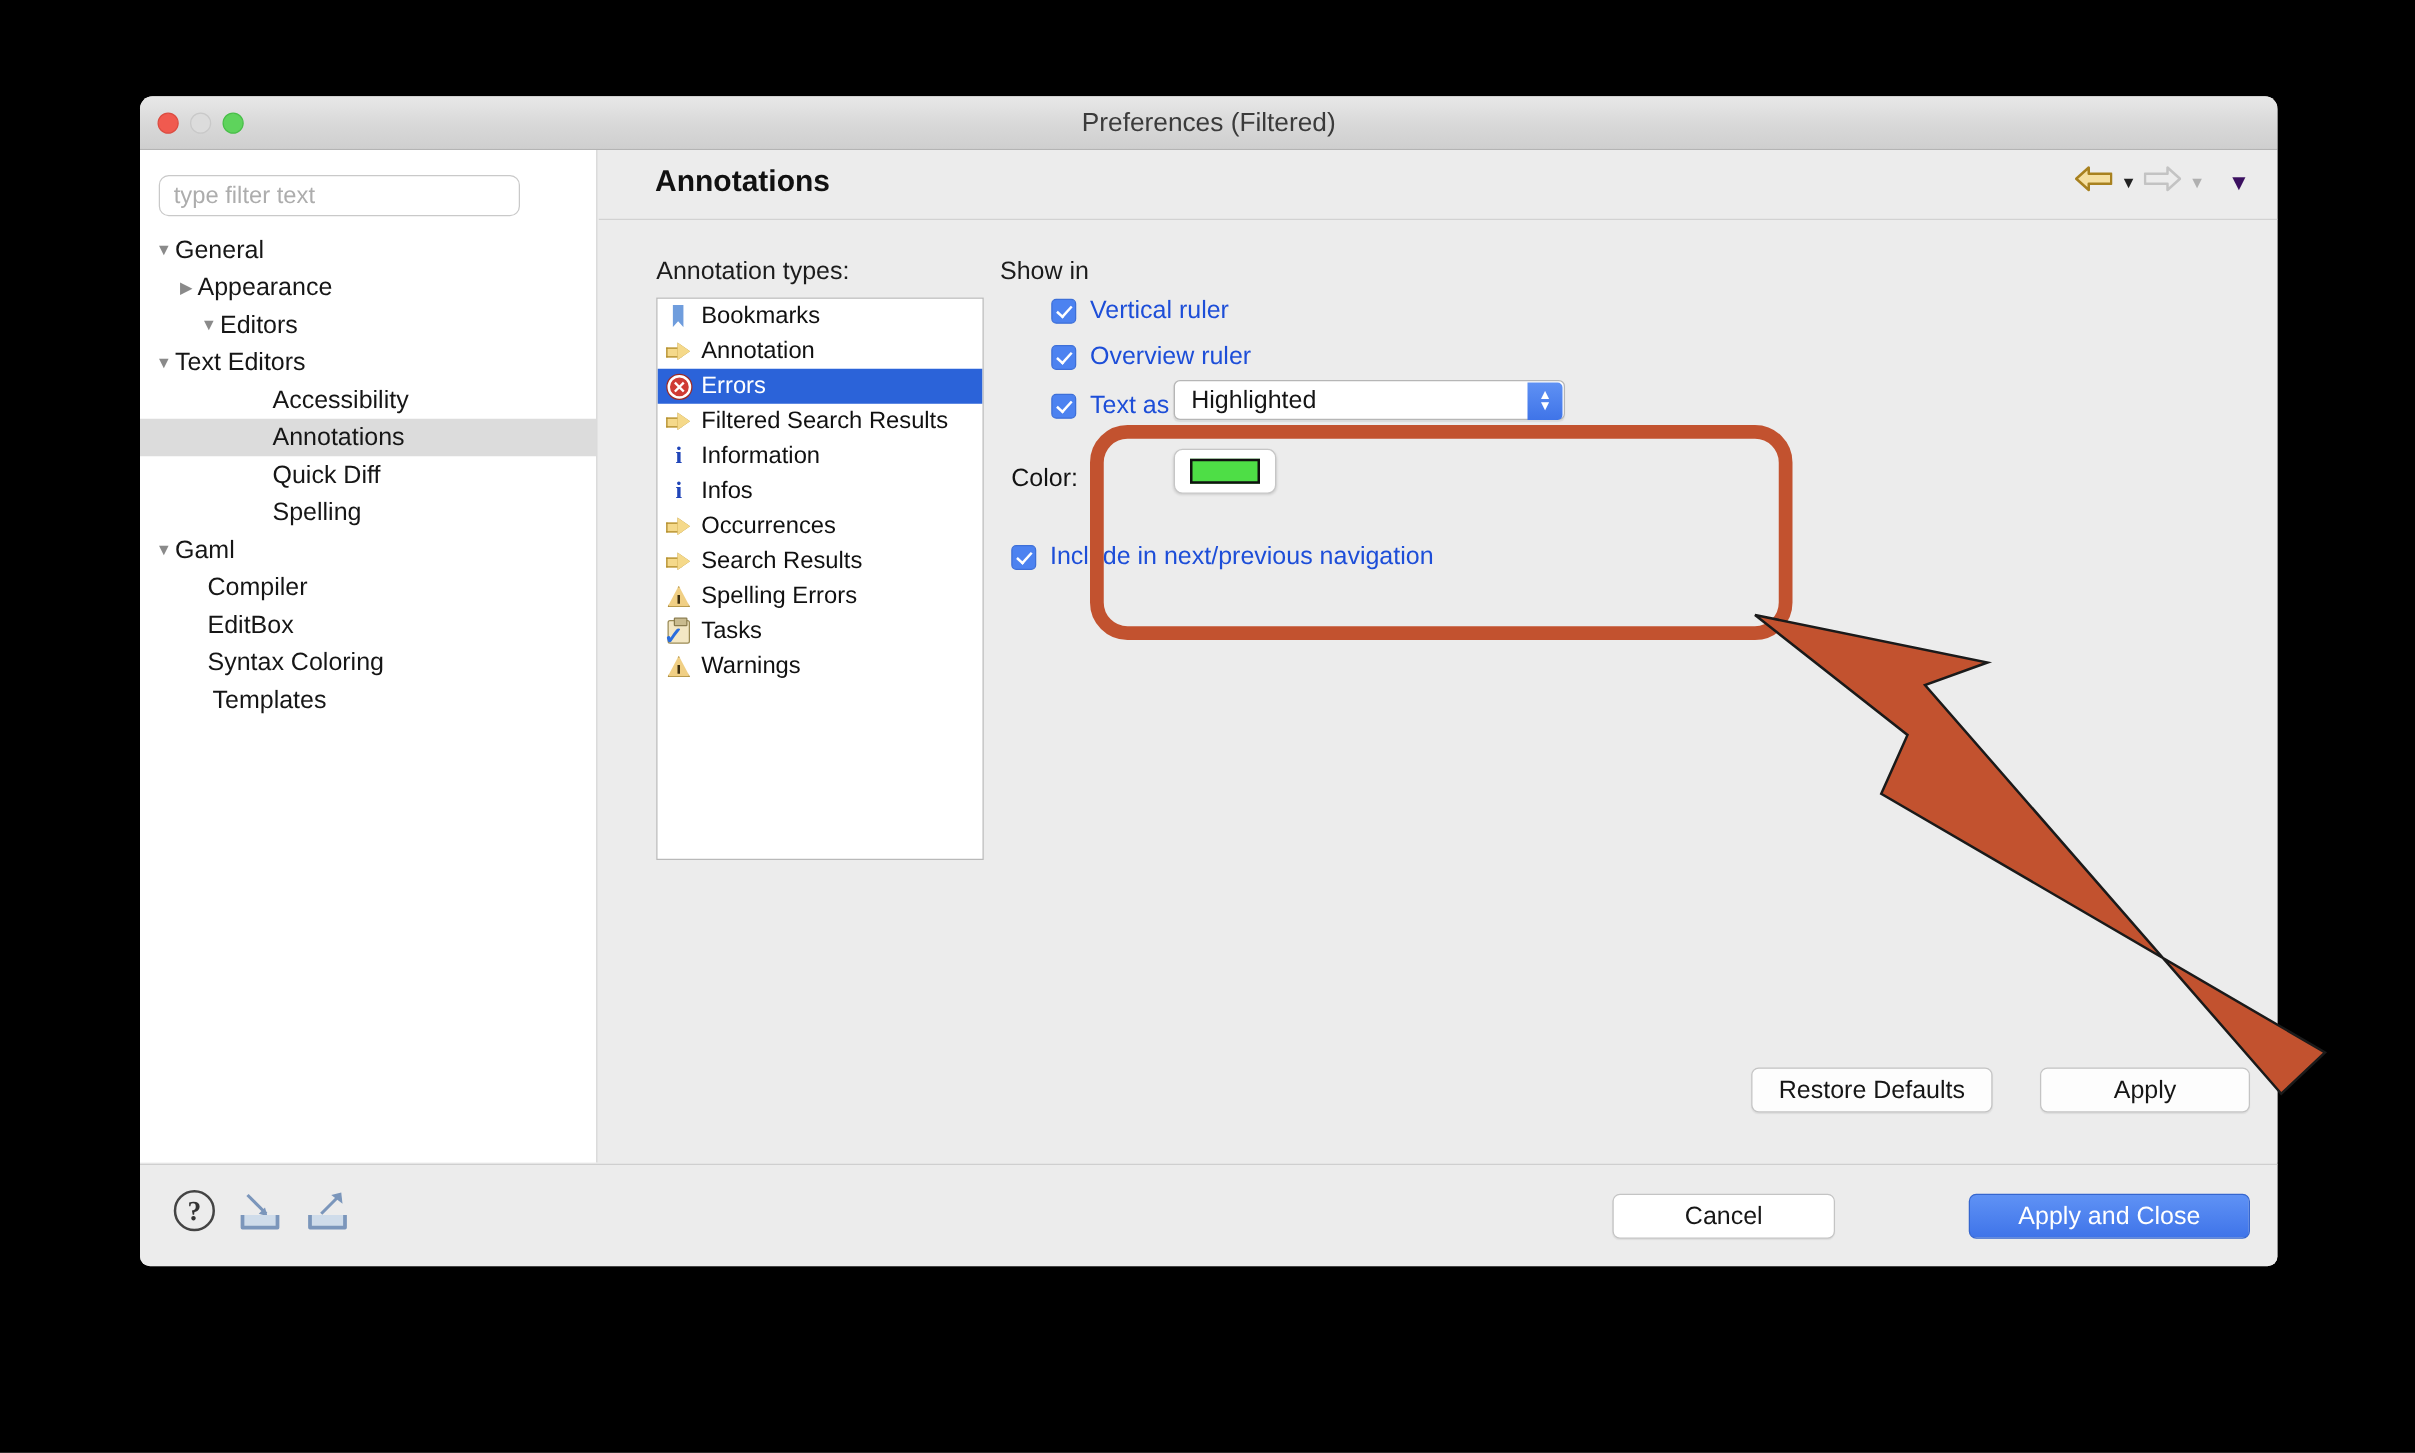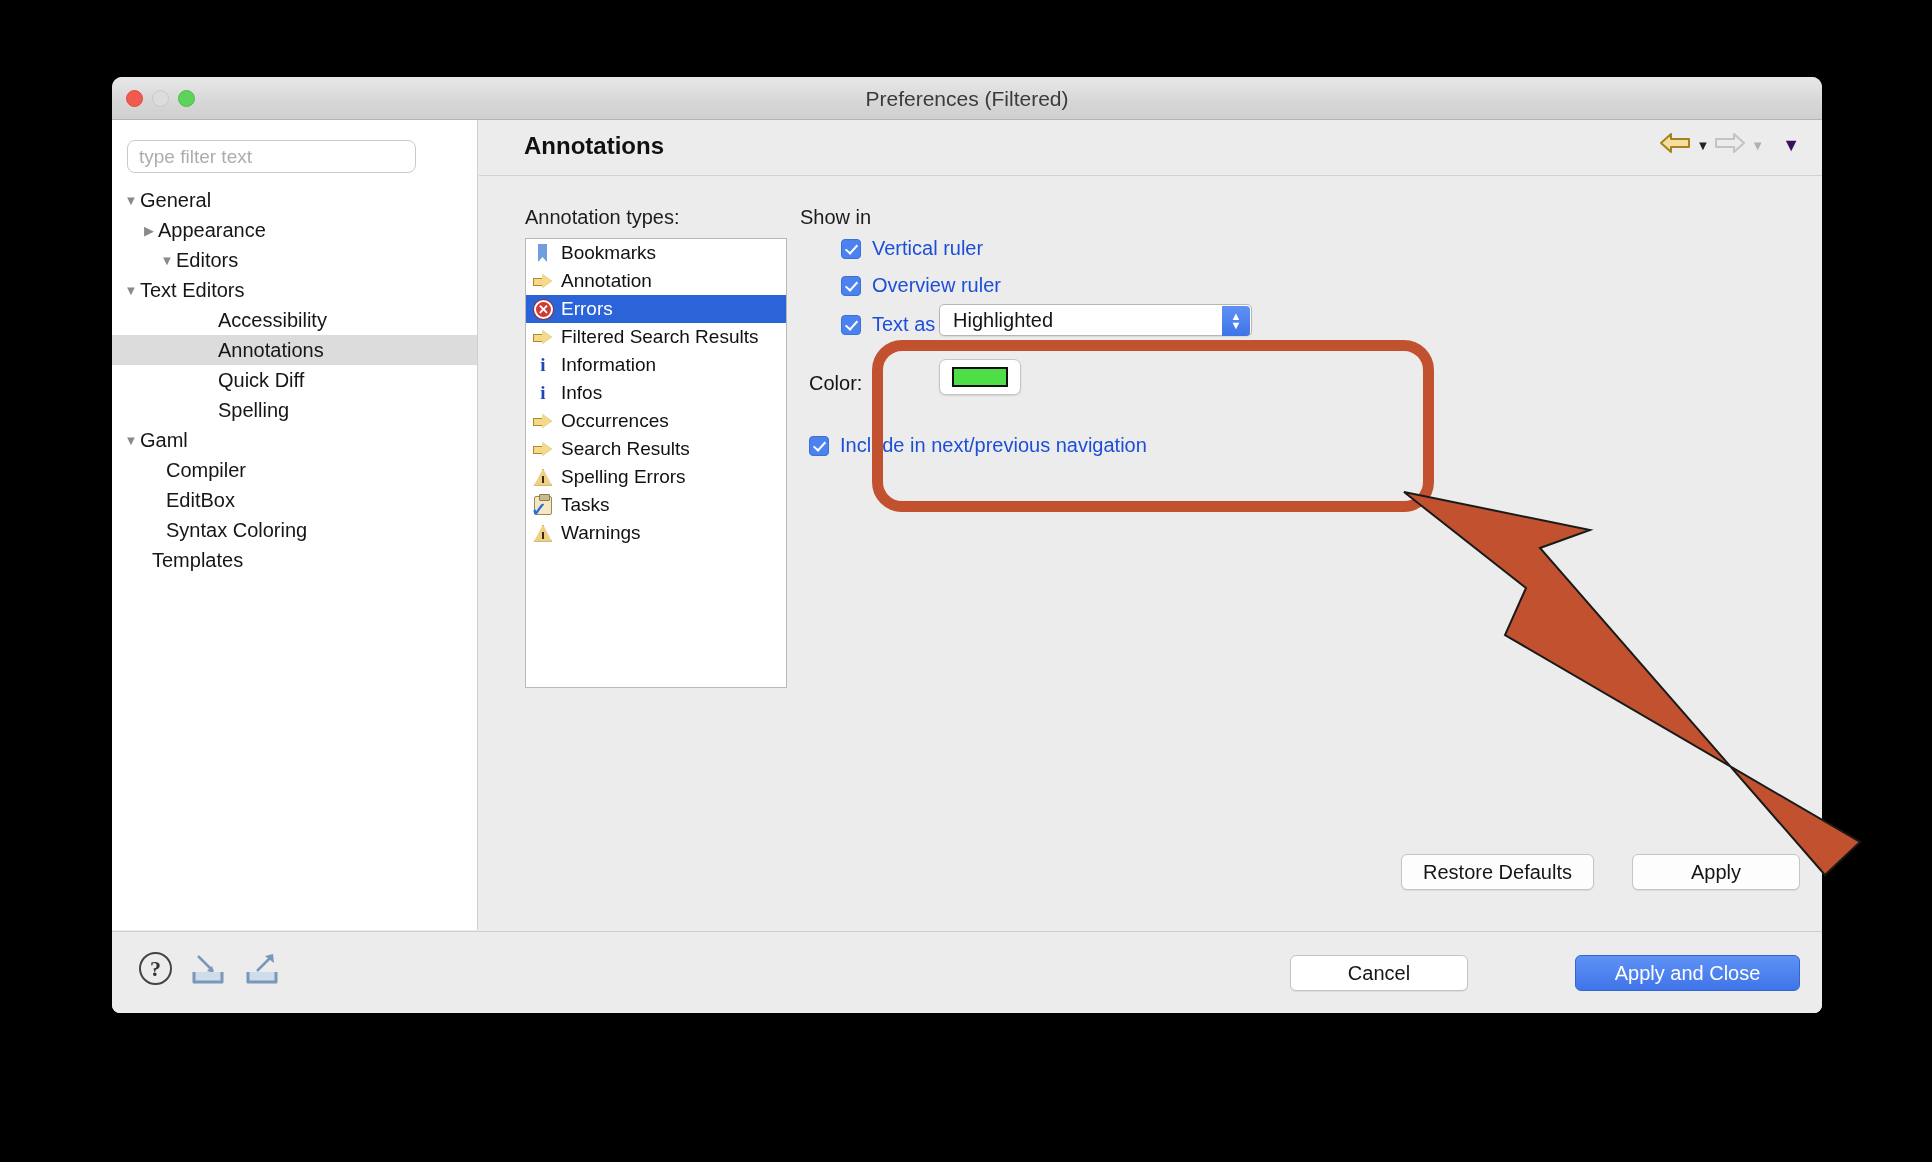--- a/index.html
+++ b/index.html
@@ -286,21 +286,21 @@
             <div class="tree-row" style="padding-left: 46px;"><span class="tw tri-down"></span><span>Editors</span></div>
             <div class="tree-row" style=""><span class="tw tri-down"></span><span>Text Editors</span></div>
             <div class="tree-row" style="padding-left: 88px;"><span class="tw blank">&nbsp;</span><span>Accessibility</span></div>
             <div class="tree-row selected" style="padding-left: 88px;"><span class="tw blank">&nbsp;</span><span>Annotations</span></div>
             <div class="tree-row" style="padding-left: 88px;"><span class="tw blank">&nbsp;</span><span>Quick Diff</span></div>
             <div class="tree-row" style="padding-left: 88px;"><span class="tw blank">&nbsp;</span><span>Spelling</span></div>
             <div class="tree-row" style="padding-left: 10px;"><span class="tw tri-down"></span><span>Gaml</span></div>
             <div class="tree-row" style="padding-left: 36px;"><span class="tw blank">&nbsp;</span><span>Compiler</span></div>
             <div class="tree-row" style="padding-left: 36px;"><span class="tw blank">&nbsp;</span><span>EditBox</span></div>
             <div class="tree-row" style="padding-left: 36px;"><span class="tw blank">&nbsp;</span><span>Syntax Coloring</span></div>
-            <div class="tree-row" style="padding-left: 22px;"><span class="tw blank">&nbsp;</span><span>Templates</span></div>
+            <div class="tree-row" style="padding-left: 40px;"><span class="tw blank">&nbsp;</span><span>Templates</span></div>
           </div>
       </div>
 
       <div class="rightpanel">
 
         <div class="page-header">
           <div class="page-title">Annotations</div>
           <div class="nav-icons">
             <span>
               <svg width="30" height="22" viewBox="0 0 30 22">

